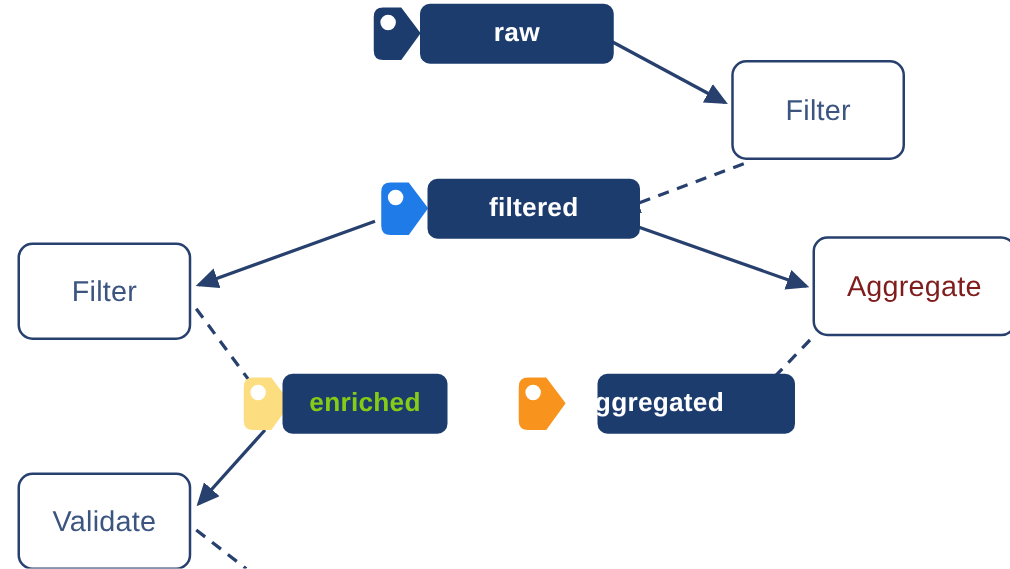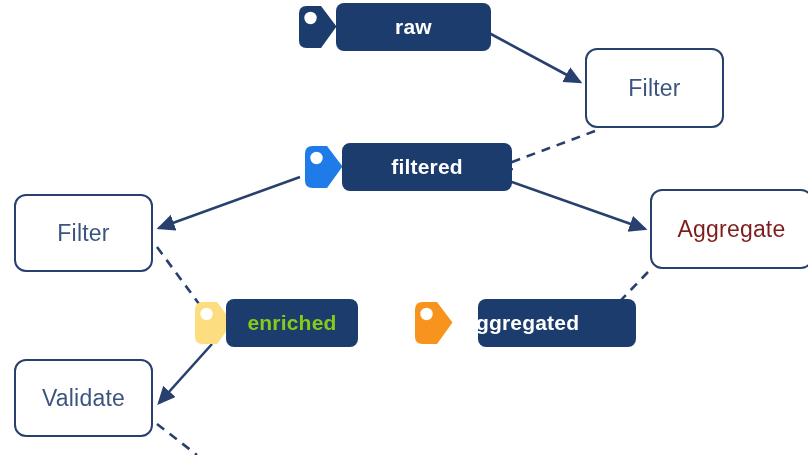--- a/index.html
+++ b/index.html
@@ -105,21 +105,21 @@
   </div>
 
   <div class="node" style="left: 14px; top: 194px; width: 139px; height: 78px; border-color: rgb(39, 64, 110); color: rgb(60, 85, 128);">
     <span>Filter</span>
   </div>
 
   <div class="node" style="left: 650px; top: 189px; width: 163px; height: 80px; border-color: rgb(39, 64, 110); color: #7f1d1d;">
     <span>Aggregate</span>
   </div>
 
-  <div class="node" style="left: 14px; top: 359px; width: 139px; height: 78px; border-color: rgb(39, 64, 110); color: rgb(60, 85, 128);">
+  <div class="node" style="left: 14px; top: 378px; width: 139px; height: 78px; border-color: rgb(39, 64, 110); color: rgb(60, 85, 128);">
     <span>Validate</span>
   </div>
 
   <div class="tag" style="left: 292px; top: 3px;">
     <svg class="tag-icon" viewBox="0 0 48 48" xmlns="http://www.w3.org/2000/svg">
       <path class="tag-shape" d="M 7 10.5 Q 7 3 14.5 3 L 29 3 L 44.5 23.5 L 29 45 L 14.5 45 Q 7 45 7 37.5 Z" fill="#1D3C6E"></path>
       <circle class="tag-dot" cx="18.5" cy="15" r="6.2" fill="#ffffff"></circle>
     </svg>
     <div class="tag-pill" style="left: 44px; width: 155px; background: rgb(29, 60, 110); color: rgb(255, 255, 255);">
       <span>raw</span>

